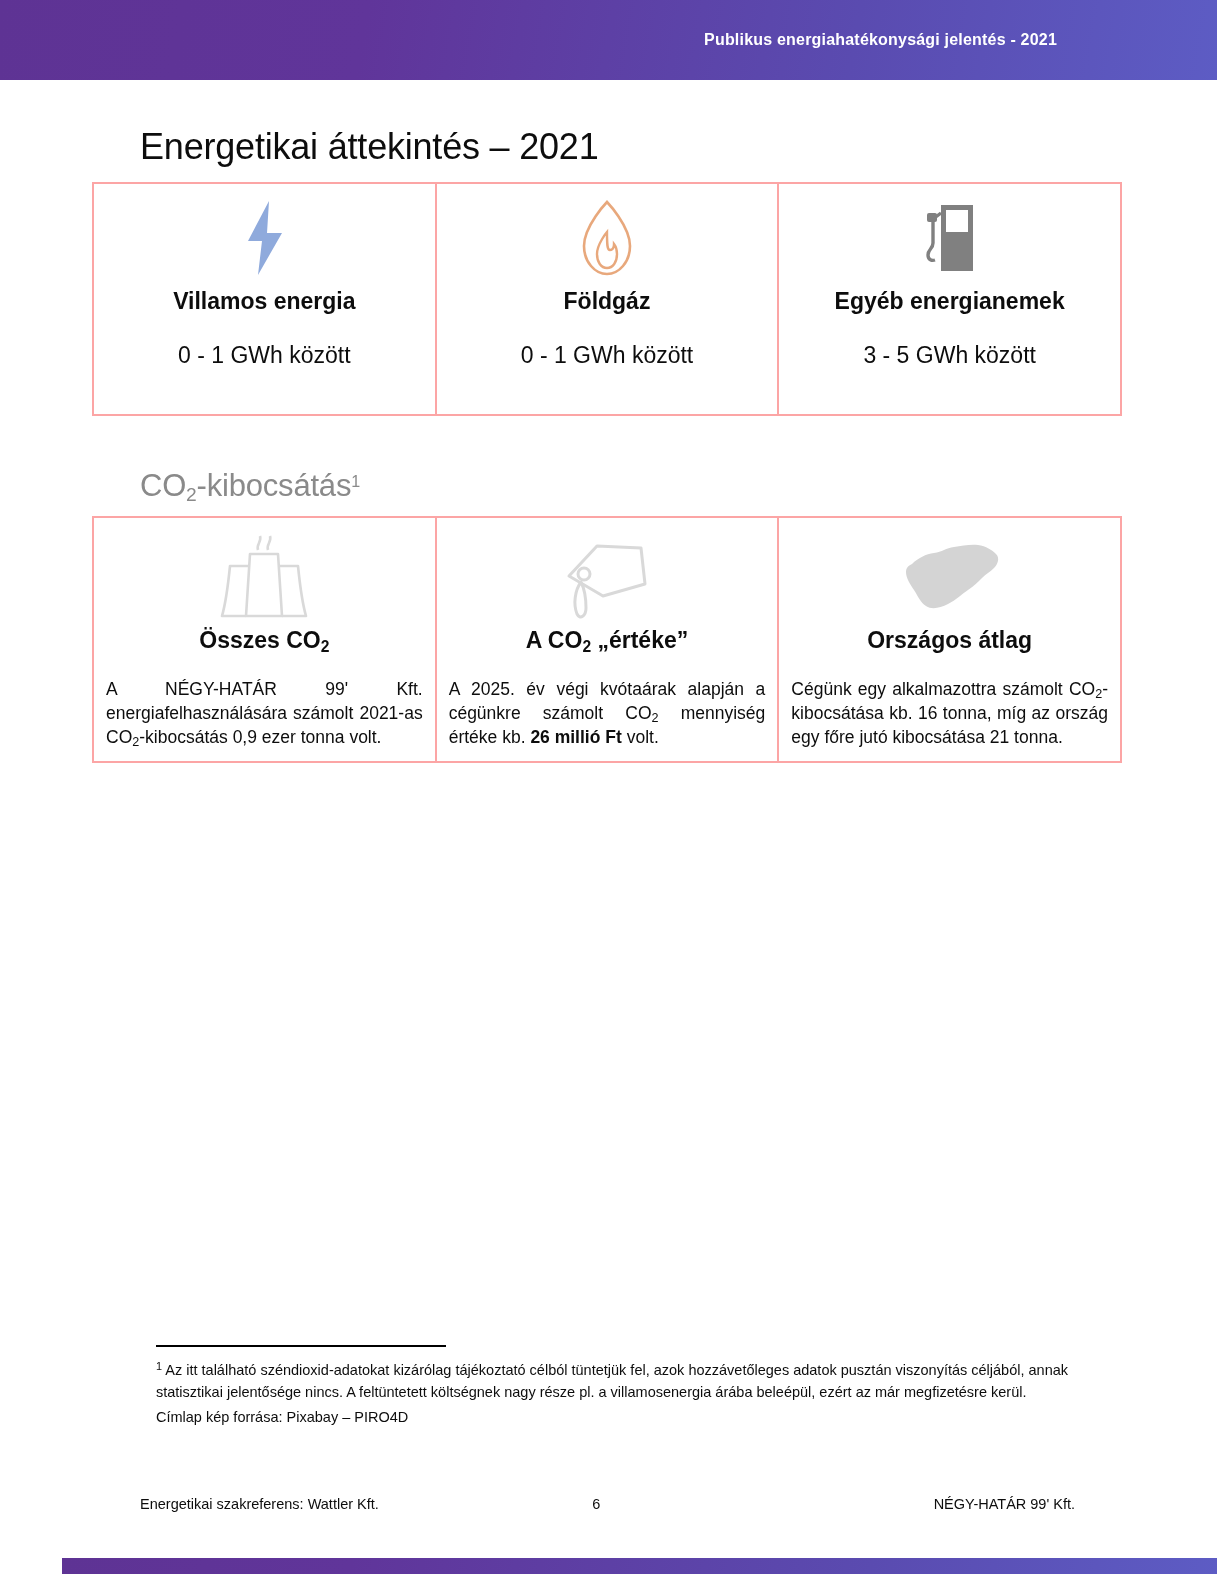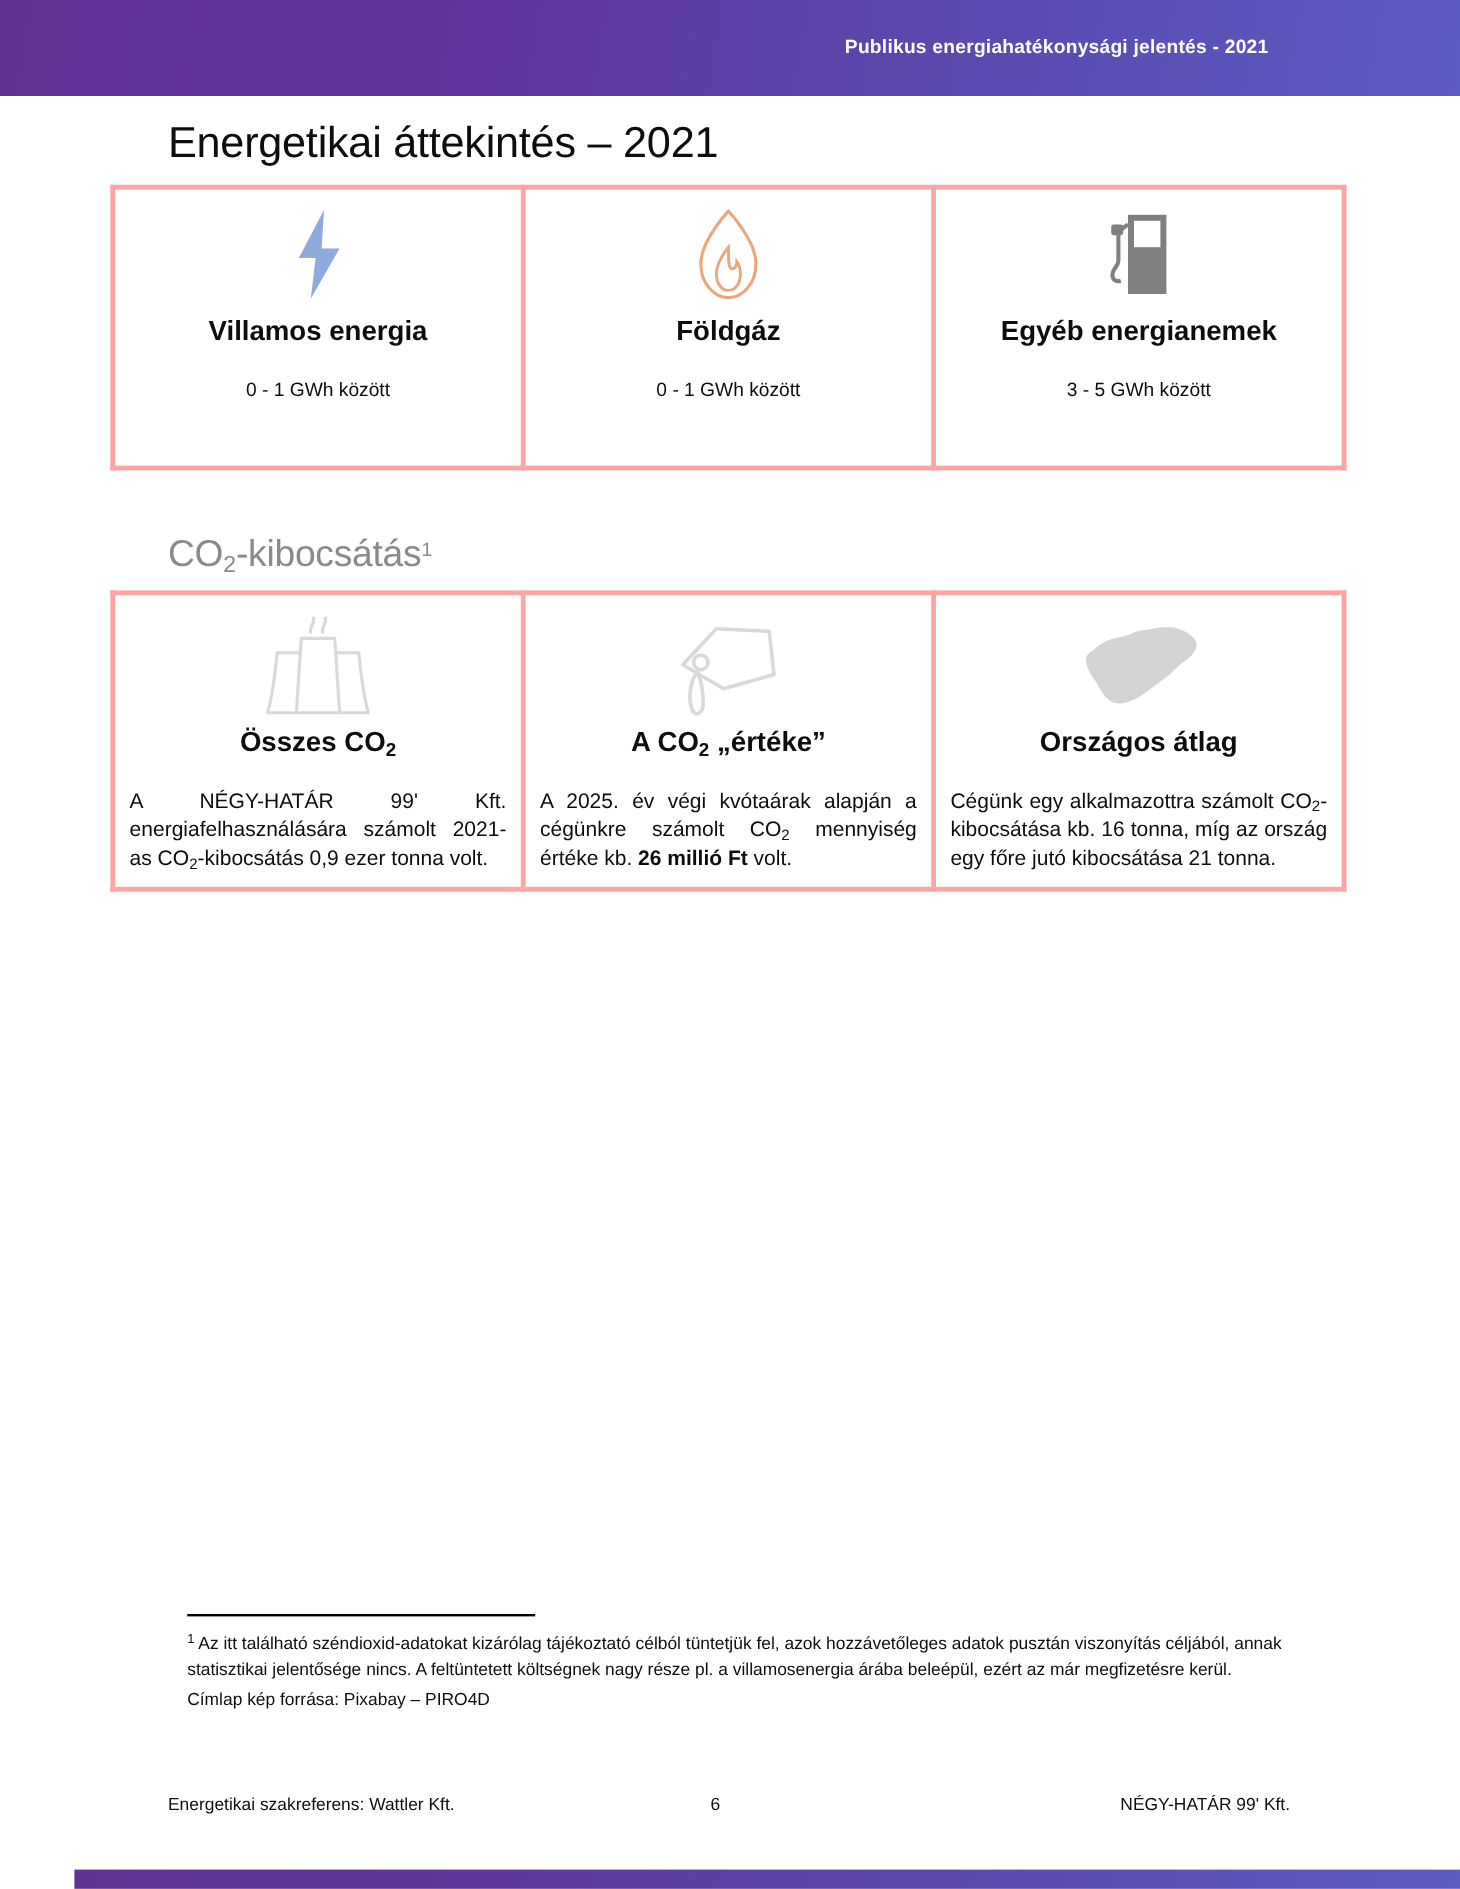--- a/index.html
+++ b/index.html
@@ -35,21 +35,21 @@
     letter-spacing: 0.2px;
     margin-right: 160px;
     white-space: nowrap;
     text-align: right;
   }
 
   
   .page {
     position: absolute;
     left: 0;
-    top: 68px;
+    top: 96px;
     width: 1082px;
   }
 
   .page-title {
     margin: 30px 0 0 140px;
     font-size: 36px;
     font-weight: normal;
     color: #0d0d0d;
     letter-spacing: -0.2px;
   }
@@ -76,21 +76,21 @@
 
   
   .card-table {
     margin-left: 92px;
     margin-top: 14px;
     width: 1030px;
     border-collapse: collapse;
     table-layout: fixed;
   }
   .card-table td {
-    border: 4px solid #fca5a5;
+    border: 2px solid #fca5a5;
     vertical-align: top;
     padding: 0;
   }
 
   
   .energy-cell {
     height: 208px;
     text-align: center;
     padding: 12px 10px 10px 10px !important;
   }
@@ -101,21 +101,21 @@
     justify-content: center;
   }
   .energy-name {
     font-size: 23px;
     font-weight: bold;
     color: #0d0d0d;
     margin-top: 8px;
     line-height: 1.2;
   }
   .energy-value {
-    font-size: 16px;
+    font-size: 23px;
     font-weight: normal;
     color: #0d0d0d;
     margin-top: 26px;
     line-height: 1.2;
   }
 
   
   .co2-cell {
     padding: 10px 12px 12px 12px !important;
   }

